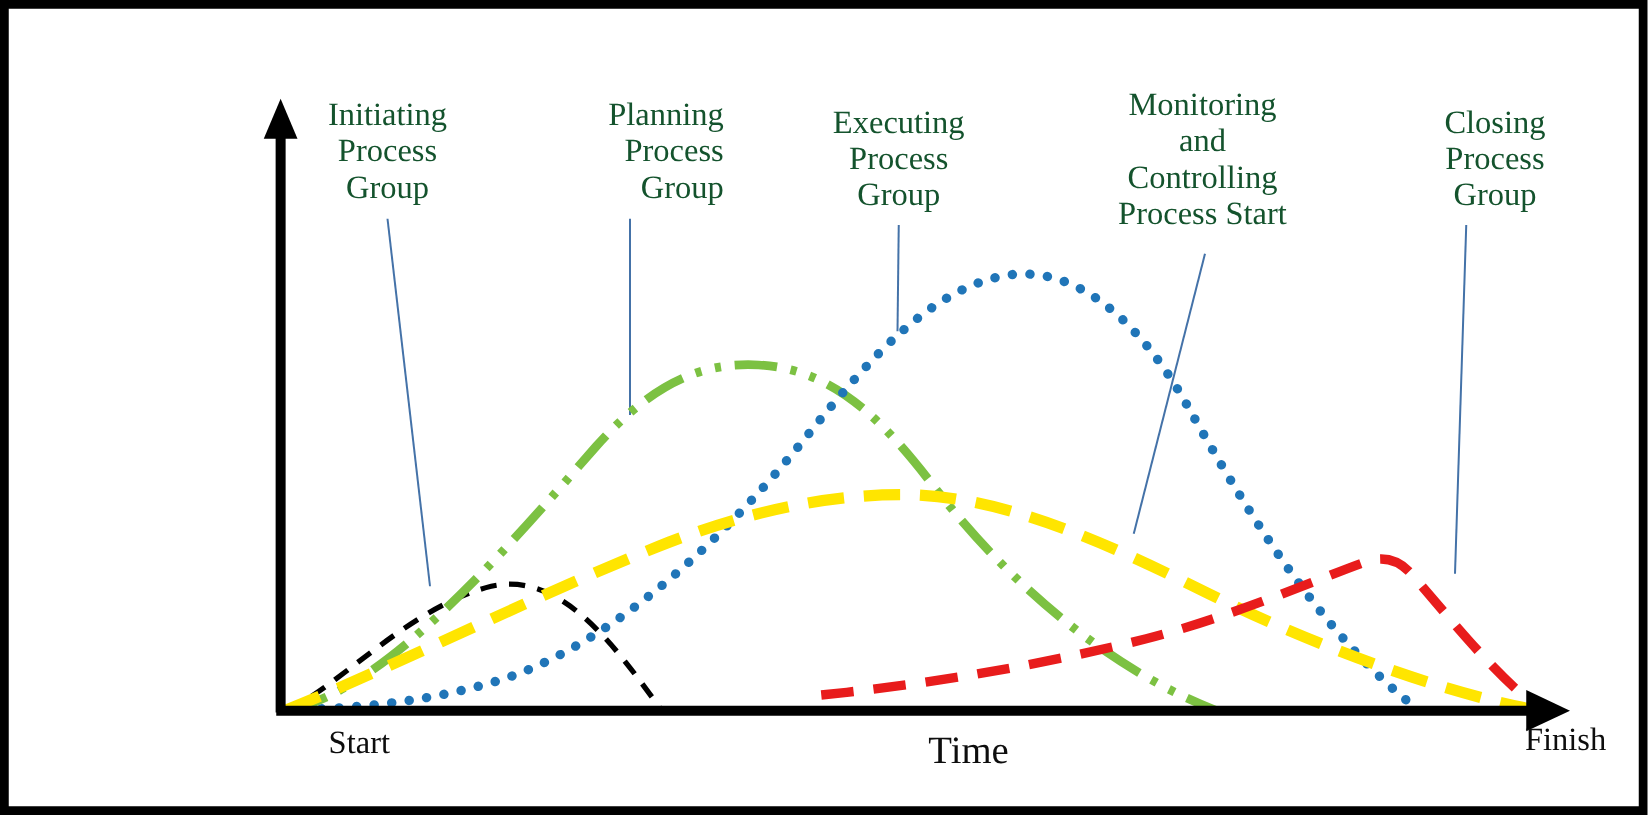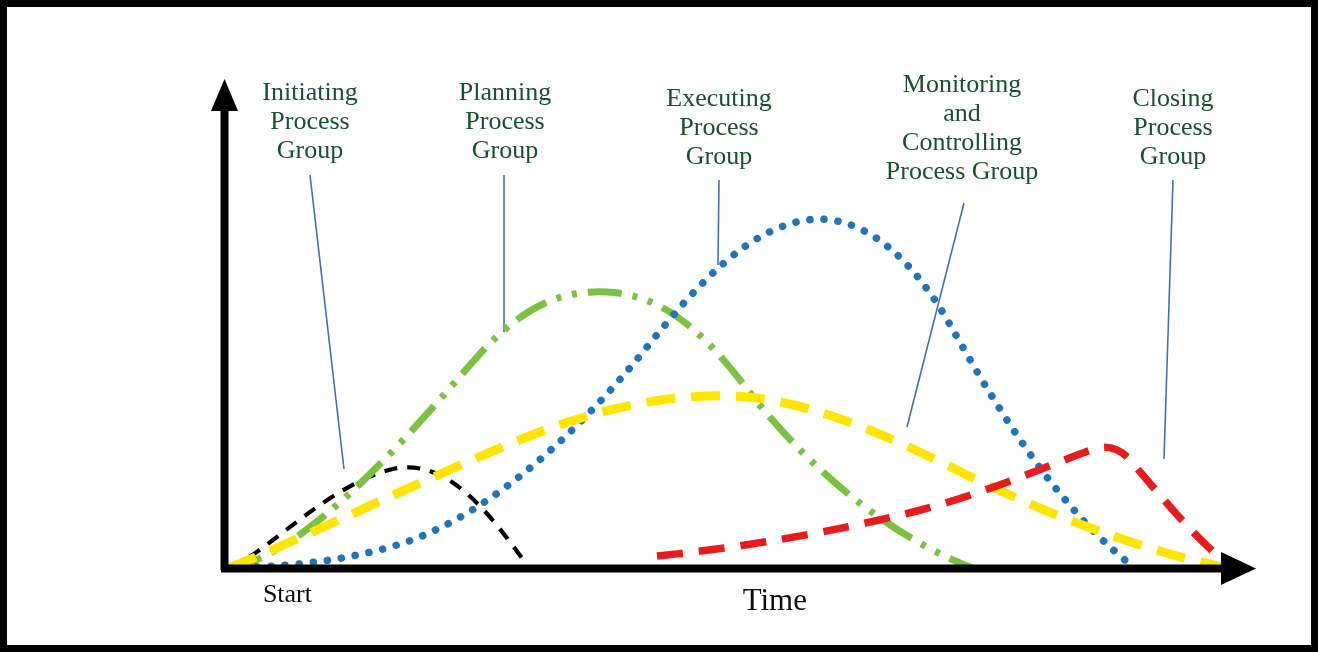--- a/index.html
+++ b/index.html
@@ -80,36 +80,37 @@
         <line x1="214" y1="561.5" x2="1221" y2="561.5" stroke-width="8"></line>
         <polygon points="1249,561.5 1214,545 1214,578" stroke="none"></polygon>
       </g>
     </svg>
 
 
     <div class="axis-lbl" id="xlabel">Time</div>
 
     <div class="axis-lbl" id="startlabel">Start</div>
 
+    <div class="axis-lbl" id="finishlabel">Finish</div>
 
     <div class="lbl" style="left:228px;top:70px;width:150px;">Initiating
 Process
 Group</div>
 
-    <div class="lbl" style="left:424px;top:70px;width:148px;">Planning
+    <div class="lbl" style="left:424px;top:70px;width:148px;text-align:right;">Planning
 Process
 Group</div>
 
     <div class="lbl" style="left:635px;top:76px;width:154px;">Executing
 Process
 Group</div>
 
     <div class="lbl" style="left:856px;top:62px;width:198px;">Monitoring
 and
 Controlling
-Process Group</div>
+Process Start</div>
 
-    <div class="lbl" style="left:1092px;top:76px;width:148px;">Closing
+    <div class="lbl" style="left:1115px;top:76px;width:148px;">Closing
 Process
 Group</div>
 
   </div>
 </div>
 
 </body></html>

